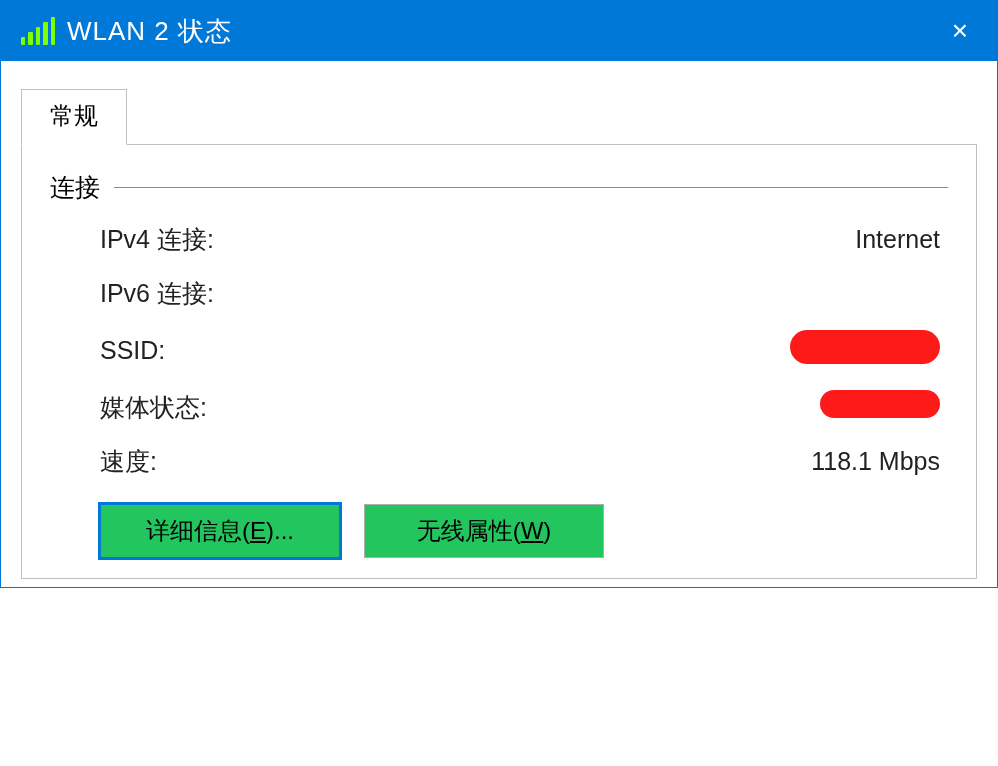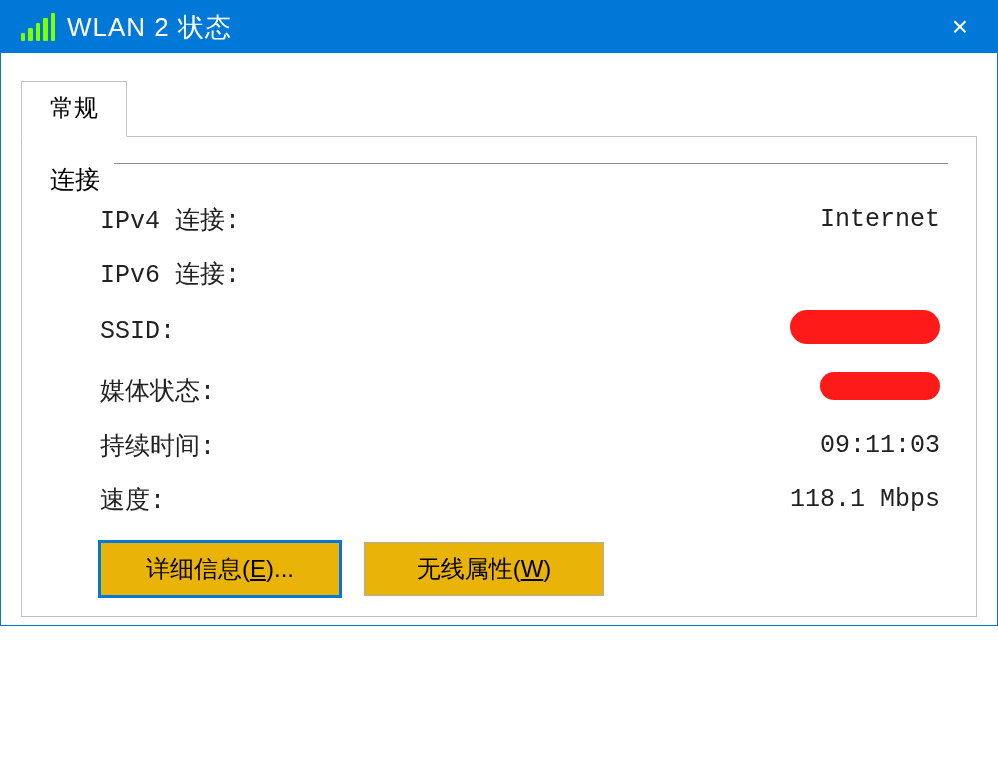--- a/index.html
+++ b/index.html
@@ -7,21 +7,21 @@
       font-family: "Microsoft YaHei", "Segoe UI", Tahoma, sans-serif;
       background: #fff;
       width: 998px;
       height: 766px;
       overflow: hidden;
     }
     .window { border: 1px solid #0078d7; }
     .titlebar {
       background: #0078d7;
       color: #fff;
-      height: 52px;
+      height: 60px;
       display: flex;
       align-items: center;
       padding: 0 14px 0 20px;
     }
     .titlebar-icon {
       width: 34px; height: 28px;
       display: flex; align-items: flex-end; gap: 3px;
       margin-right: 12px;
     }
     .titlebar-icon span { display: block; width: 5px; background: #7fff00; border-radius: 1px; }
@@ -56,21 +56,22 @@
       cursor: pointer;
       position: relative;
     }
     .panel {
       border: 1px solid #c0c0c0;
       border-top: none;
       padding: 26px 28px 20px 28px;
     }
     .section-row {
       display: flex;
-      margin-bottom: 6px;
+      align-items: center;
+      margin-bottom: 18px;
     }
     .section-label {
       font-size: 25px;
       margin-right: 14px;
       white-space: nowrap;
     }
     .section-line {
       flex: 1;
       height: 1px;
       background: #8a8a8a;
@@ -79,21 +80,20 @@
       padding-left: 50px;
       padding-right: 8px;
     }
     .kv {
       display: flex;
       justify-content: space-between;
       align-items: center;
       font-size: 25px;
       margin-bottom: 20px;
       min-height: 34px;
-      font-family: Liberation Mono, monospace;
     }
     .kv-label { color: #222; }
     .kv-value { color: #222; text-align: left; }
     .redacted {
       width: 120px; height: 28px;
       background: #ff1a1a;
       border-radius: 14px;
       display: inline-block;
     }
     .redacted.wide { width: 150px; height: 34px; border-radius: 18px; }
@@ -115,21 +115,21 @@
       display: flex;
       gap: 24px;
       padding-left: 50px;
       margin-top: 26px;
     }
     .win-button {
       font-family: inherit;
       font-size: 24px;
       padding: 10px 20px;
       min-width: 240px;
-      background: #eab308;
+      background: #22c55e;
       border: 1px solid #adadad;
       cursor: pointer;
       text-align: center;
     }
     .win-button.focused {
       outline: 3px solid #0078d7;
       outline-offset: -1px;
       border-color: #0078d7;
     }
     .mnemonic { text-decoration: underline; }
@@ -184,24 +184,20 @@
           </div>
         </div>
 
         <div class="kv">
           <div class="kv-label">媒体状态:</div>
           <div class="kv-value">
             <span class="redacted"></span>
           </div>
         </div>
 
-        <div class="kv">
-          <div class="kv-label">持续时间:</div>
-          <div class="kv-value">09:11:03</div>
-        </div>
 
         <div class="kv">
           <div class="kv-label">速度:</div>
           <div class="kv-value">118.1 Mbps</div>
         </div>
 
 
       </div>
 
       <div class="button-row">

